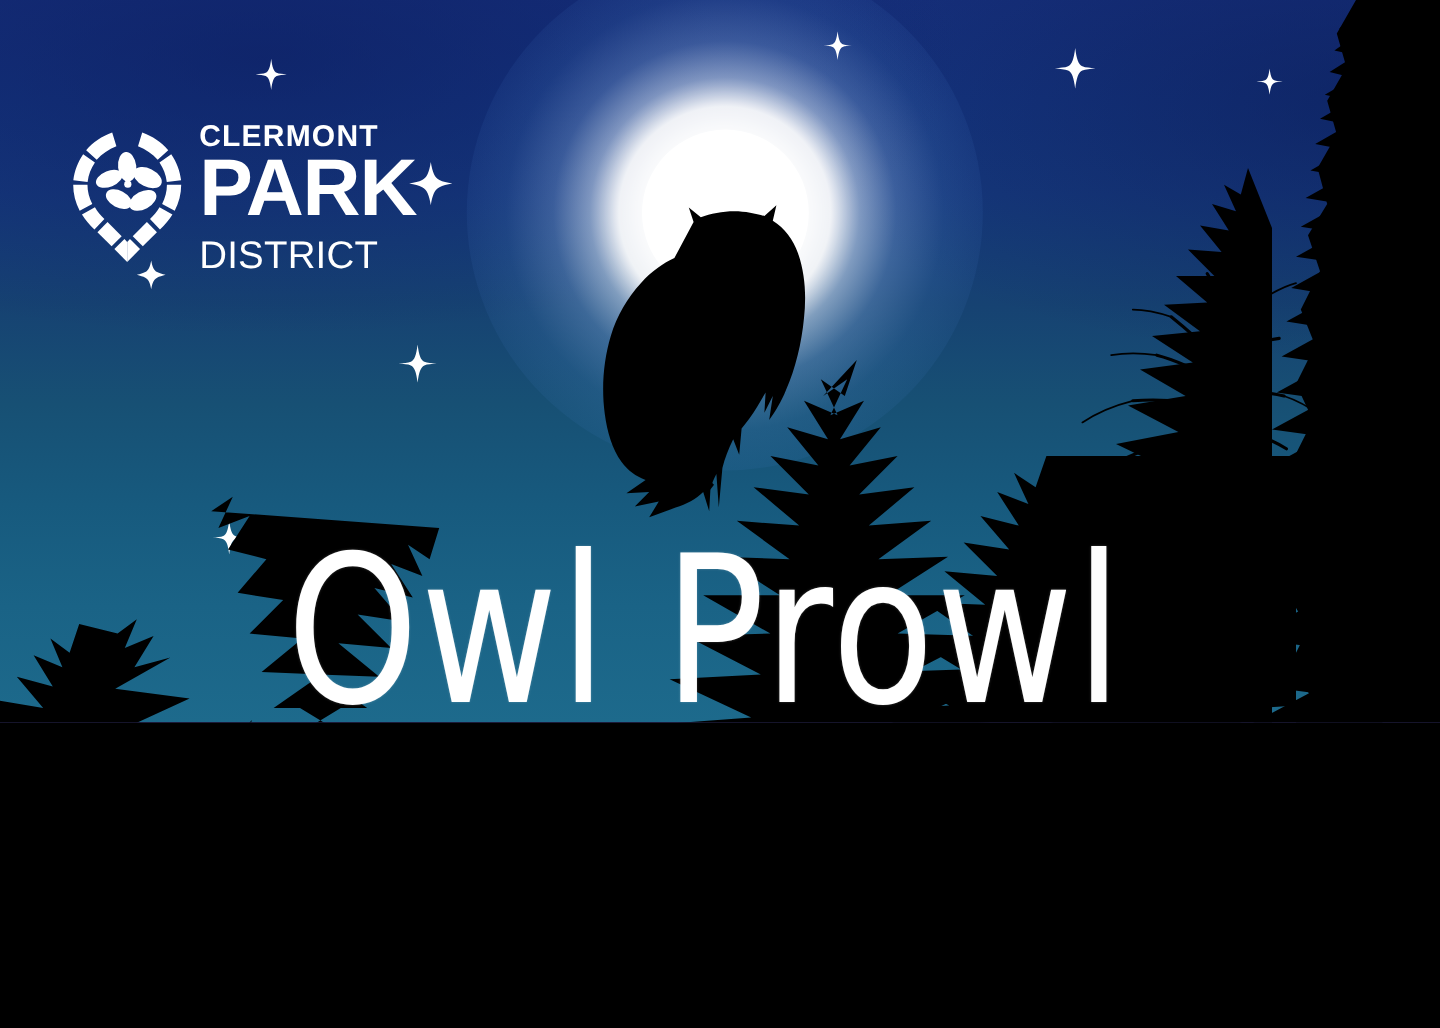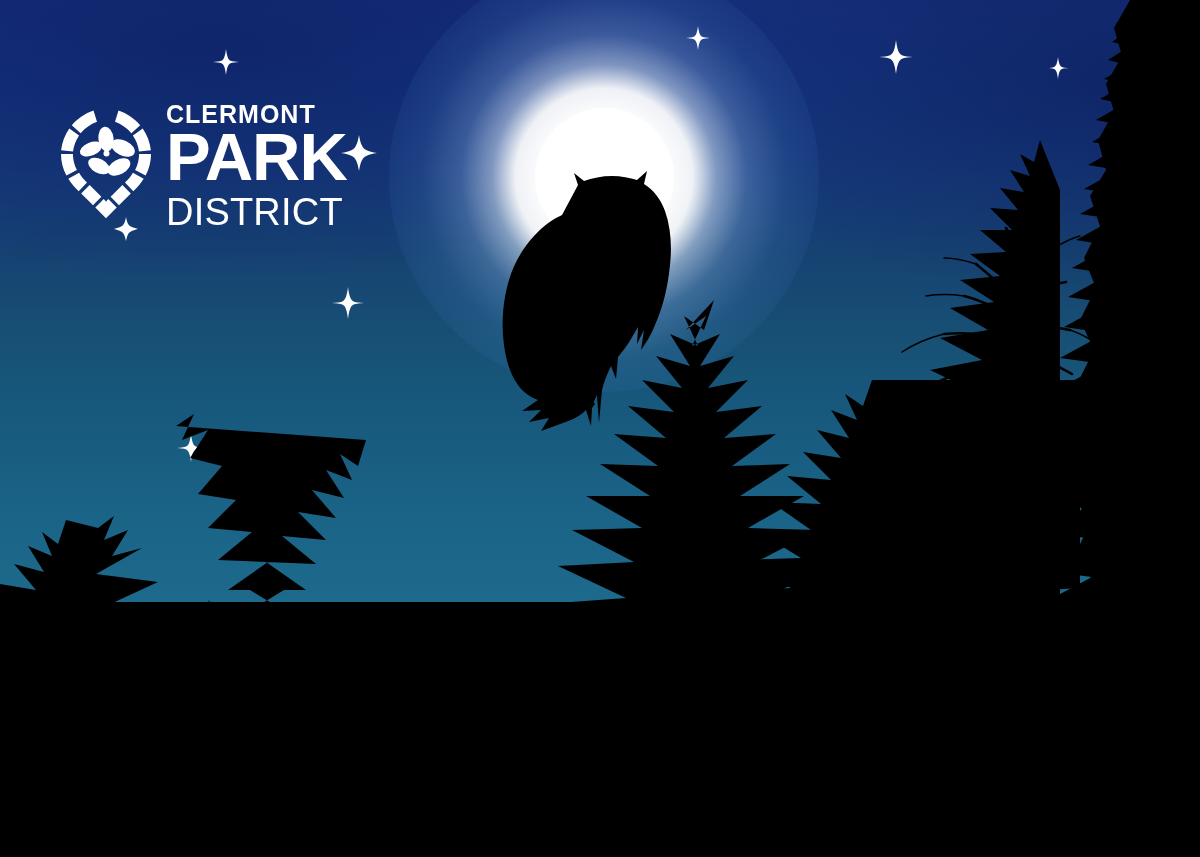--- a/index.html
+++ b/index.html
@@ -106,21 +106,21 @@
     line-height:58px;
     font-family:"Liberation Sans", sans-serif;
   }
   .lt-plus {
     position:absolute;
     left:174px; top:6px;
   }
   .lt-district {
     color:#fff;
     font-weight:normal;
-    font-size:38px;
+    font-size:32px;
     letter-spacing:0.2px;
     line-height:52px;
     font-family:"Liberation Sans", sans-serif;
   }
   .logo-sparkle {
     position:absolute;
     left:53px; top:116px;
   }
 
   
@@ -422,14 +422,17 @@
     <div class="logo-sparkle">
       <svg width="26" height="26" viewBox="0 0 26 26" aria-hidden="true">
         <path fill="#ffffff" d="M13,1 C14,6.6 15.4,9.4 17.9,10.6 C19.8,11.5 22,12.2 25,13
           C22,13.8 19.8,14.5 17.9,15.4 C15.4,16.6 14,19.4 13,25
           C12,19.4 10.6,16.6 8.1,15.4 C6.2,14.5 4,13.8 1,13
           C4,12.2 6.2,11.5 8.1,10.6 C10.6,9.4 12,6.6 13,1 Z"></path>
       </svg>
     </div>
   </div>
 
+  <div class="headline-wrap">
+    <span class="headline">Owl Prowl</span>
+  </div>
 
 </div>
 
 </body></html>

